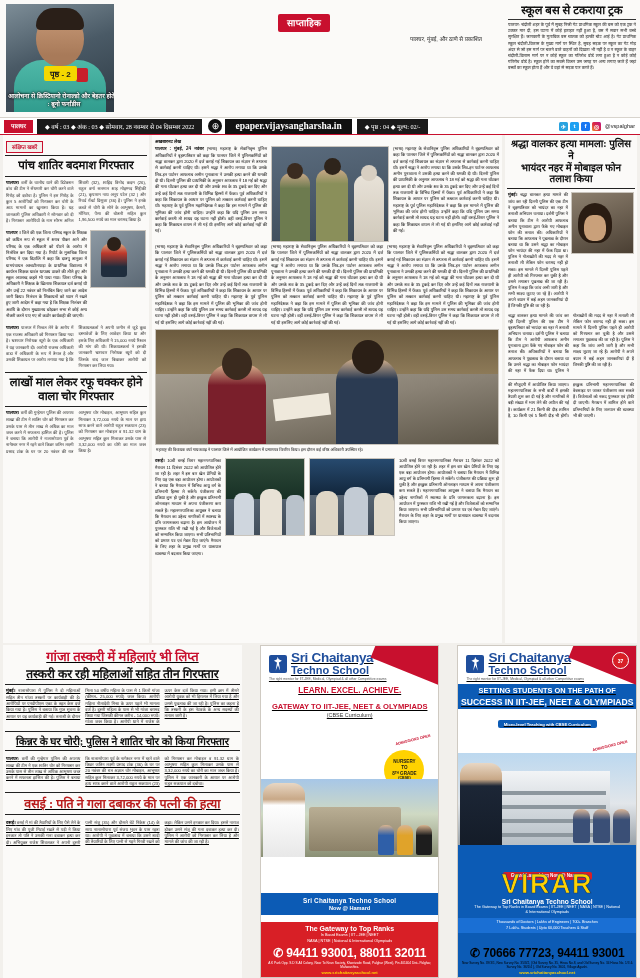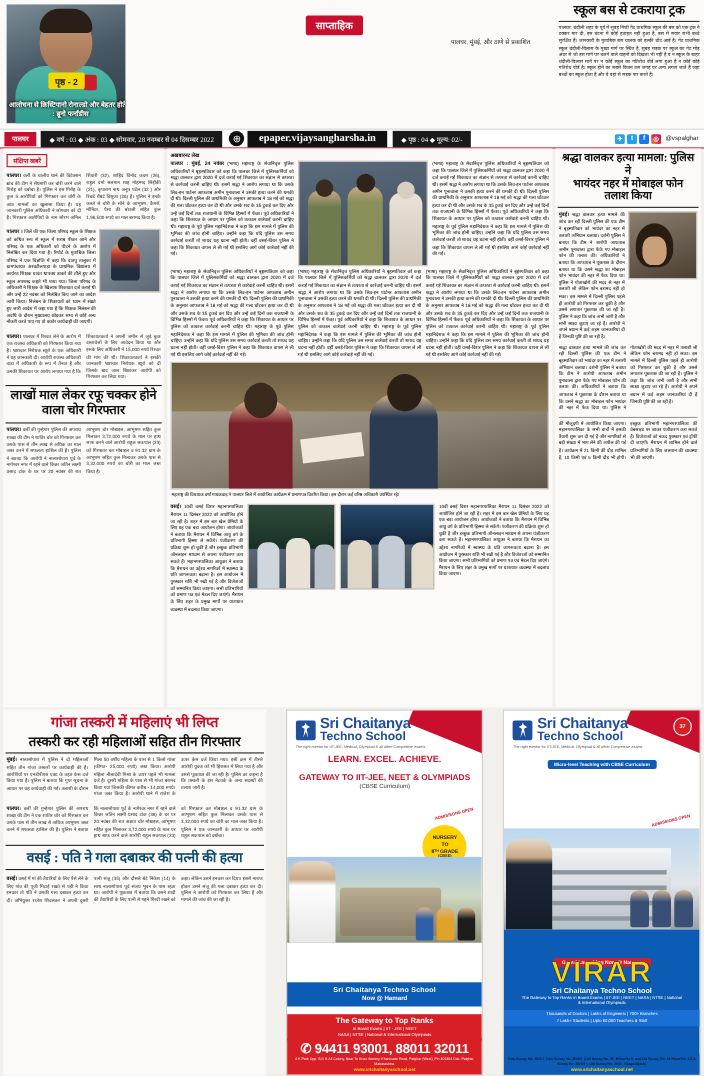--- a/index.html
+++ b/index.html
@@ -145,21 +145,21 @@
   }
   h1.main-hl .red { color:#c8102e; }
 
   
   .mara-head { border-top:1.8px solid #111; border-bottom:1.8px solid #111; padding:2px; margin-top:3px; }
   h2.mara {
     font-family:"Liberation Serif",serif; font-weight:bold; font-size:13px; text-align:center; color:#111;
   }
 
   
-  .ads-zone { position:absolute; top:645px; left:0; width:640px; height:333px; display:flex; padding:0 3px; gap:18px;}
+  .ads-zone { position:absolute; top:645px; left:0; width:640px; height:333px; display:flex; padding:0 3px; gap:18px;text-decoration:underline;}
   .news-bottom { width:253px; background:#fbfaf8; }
   .ad { width:190px; background:#fff; border:1px solid #cfcac2; position:relative; overflow:hidden; }
   .sc-logo { display:flex; align-items:center; gap:4px; padding:5px 0 0 8px; }
   .sc-mark {
     width:18px;height:18px;background:#1f4e9c;position:relative;border-radius:2px;
   }
   .sc-mark:after{
     content:""; position:absolute; left:5px; top:2px; width:8px;height:14px;
     background:#fff; clip-path: polygon(45% 0,60% 18%,100% 30%,62% 42%,78% 100%,50% 62%,22% 100%,38% 42%,0 30%,40% 18%);
   }
@@ -257,20 +257,23 @@
       <span class="shandle">@vspalghar</span>
     </div>
   </div>
 
   <div class="body-grid">
 
     <div class="col col-l">
       <div class="sec-tag">संक्षिप्त खबरें</div>
 
       <div>
+        <div class="hl-box">
+            <h2 class="hl sm">पांच शातिर बदमाश गिरफ्तार</h2>
+          </div>
         <div class="body-col">
           <p><b class="dateline">पालघर।</b> <span>वर्ली के चालीय थाने की डिटेक्शन ब्रांच की टीम ने सेंधमारी कर चोरी करने वाले गिरोह को दबोचा है। पुलिस ने इस गिरोह के कुल 5 आरोपियों को गिरफ्तार कर चोरी के आठ मामलों का खुलासा किया है। यह जानकारी पुलिस अधिकारी ने सोमवार को दी है। गिरफ्तार आरोपियों के नाम सौरभ अनिल शिवारी (32), शाहिद विनोद कदम (26), राहुल वर्मा सलमान शाह मोहम्मद सिद्दीकी (21), कृपाराम नाथ अनूप पटेल (32 ) और रिचर्ड रॉबर्ट डिसूजा (36) है। पुलिस ने इनके कब्जे से चोरी के सोने के आभूषण, कैमरों, मॉनिटर, पैसा की बोतली सहित कुल 1,96,500 रुपये का माल बरामद किया है।</span></p>
         </div>
       </div>
 
       <div>
         <div style="display:flex; gap:3px; padding:3px;">
           <div style="flex:1; font-size:4.2px; line-height:1.5; text-align:justify;">
             <b class="dateline">पालघर ।</b>
             <span>जिले की एक जिला परिषद स्कूल के शिक्षक को कथित रूप से स्कूल में शराब पीकर आने और परिषद के एक अधिकारी को पीटने के आरोप में निलंबित कर दिया गया है। रिपोर्ट के मुताबिक जिला परिषद ने एक विज्ञप्ति में कहा कि दातपु तालुका में ग्रामपंचायत अश्वटीलपाड़ा के प्राथमिक विद्यालय में कार्यरत शिक्षक यावंत थापक्य ठाकरे की तौले हुए और स्कूल अपशब्द कहते भी पाया गया। जिला परिषद के अधिकारी ने शिक्षक के खिलाफ शिकायत दर्ज कराई थी और उन्हें 22 नवंबर को निलंबित किए जाने का आदेश जारी किया। निलंबन के शिकायतों को ध्यान में रखते हुए जारी आदेश में कहा गया है कि शिक्षक निलंबन की अवधि के दौरान मुख्यालय छोड़कर सभा से कोई अन्य नौकरी करते पाए गए तो कठोर कार्यवाही की जाएगी।</span>
@@ -384,26 +387,29 @@
 
     <div class="news-bottom">
       <div style="text-align:center;padding:2px 2px 0;">
         <h2 style="font-family:'Liberation Serif',serif;font-size:13px;font-weight:bold;color:#c8102e;">गांजा तस्करी में महिलाएं भी लिप्त</h2>
         <h2 style="font-family:'Liberation Serif',serif;font-size:12px;font-weight:bold;color:#111;border-bottom:1.5px solid #222;padding-bottom:2px;">तस्करी कर रही महिलाओं सहित तीन गिरफ्तार</h2>
       </div>
       <div class="body-col three">
         <p><b class="dateline">मुंबई।</b> <span>नालासोपारा में पुलिस ने दो महिलाओं सहित तीन गांजा तस्करों पर कार्यवाही की है। आरोपियों पर एनडीपीएस एक्ट के तहत केस दर्ज किया गया है। पुलिस ने बताया कि गुप्त सूचना के आधार पर यह कार्यवाही की गई। तलाशी के दौरान मिला 50 वर्षीय महिला के पास से 1 किलो गांजा (कीमत- 25,000 रुपये) जब्त किया। आरोपी महिला नीलादेवी मिश्रा के ऊपर पहले भी मामला दर्ज है। दूसरी महिला के पास से भी गांजा बरामद किया गया जिसकी कीमत करीब - 14,000 रुपये। गांजा जब्त किया है। आरोपी थाने में राजेश के ऊपर केस दर्ज किया गया। इसी क्रम में तीसरे आरोपी युवक को भी हिरासत में लिया गया है और उससे पूछताछ की जा रही है। पुलिस का कहना है कि तस्करी के इस नेटवर्क के अन्य सदस्यों की तलाश जारी है।</span></p>
       </div>
 
+      <div style="border-top:1.5px solid #222;border-bottom:1.5px solid #222;margin:2px;padding:2px;">
+        <h2 style="font-family:'Liberation Serif',serif;font-size:10.5px;font-weight:bold;color:#111;text-align:center;">किन्नर के घर चोरी; पुलिस ने शातिर चोर को किया गिरफ्तार</h2>
+      </div>
       <div class="body-col three">
         <p><b class="dateline">पालघर</b><span>। वर्ली की गुन्हेगार पुलिस की अपराध शाखा की टीम ने एक शातिर चोर को गिरफ्तार कर उसके पास से तीन लाख से अधिक आभूषण जब्त करने में सफलता हासिल की है। पुलिस ने बताया कि नालासोपारा पूर्व के नागेश्वर नगर में रहने वाले किन्नर जतिन लक्ष्मी प्रसाद टांक (36) के घर पर 20 नवंबर की रात अज्ञात चोर मोबाइल, आभूषण सहित कुल मिलाकर 3,72,000 रुपये के माल पर हाथ साफ करने वाले आरोपी राहुल सकपाल (23) को गिरफ्तार कर मोबाइल व 91.32 ग्राम के आभूषण सहित कुल मिलाकर उसके पास से 3,32,000 रुपये का चोरी का माल जब्त किया है। पुलिस ने एक जानकारी के आधार पर आरोपी राहुल सकपाल को दबोचा।</span></p>
       </div>
 
       <div style="border-top:1.5px solid #222;border-bottom:1.5px solid #222;margin:2px;padding:2px;">
-        <h2 style="font-family:'Liberation Serif',serif;font-size:12.5px;font-weight:bold;color:#0c4a6e;text-align:center;">वसई : पति ने गला दबाकर की पत्नी की हत्या</h2>
+        <h2 style="font-family:'Liberation Serif',serif;font-size:12.5px;font-weight:bold;color:#b91c1c;text-align:center;">वसई : पति ने गला दबाकर की पत्नी की हत्या</h2>
       </div>
       <div class="body-col three">
         <p><b class="dateline">वसई।</b> <span>वसई में मां की तैयारियों के लिए पैसे लेने के लिए गांव की पूजी मिटाई रखते से पड़ी ने किया इनकार तो पति ने उसकी गला दबाकर हत्या कर दी। अभियुक्त राजेश शिवलकर ने अपनी दूसरी पत्नी संजू (35) और दौसले बेटे निकेश (14) के साथ नालासोपारा पूर्व संजय भुवन के पास रहता था। आरोपी ने पूछताछ में बताया कि उसने शादी की तैयारियों के लिए पत्नी से गहने गिरवी रखने को कहा। लेकिन उसने इनकार कर दिया। इससे नाराज होकर उसने संजू की गला दबाकर हत्या कर दी। पुलिस ने आरोपी को गिरफ्तार कर लिया है और मामले की जांच की जा रही है।</span></p>
       </div>
     </div>
 
     <div class="ad">
       <div class="ad-ribbon"></div>
       <div class="sc-logo">
         <div class="sc-mark"></div>
@@ -462,20 +468,24 @@
       <div class="ad-ribbon"></div>
       <div class="cbse-badge">37</div>
       <div class="sc-logo">
         <div class="sc-mark"></div>
         <div>
           <div class="sc-name">Sri Chaitanya</div>
           <div class="sc-sub">Techno School</div>
         </div>
       </div>
       <div class="sc-tiny">The right mentor for IIT-JEE, Medical, Olympiad &amp; all other Competitive exams</div>
+      <div style="background:#0c5bb5;margin-top:3px;padding:2px 0;">
+        <div class="sc-tagline white" style="margin-top:0;font-size:7.4px;">SETTING STUDENTS ON THE PATH OF</div>
+        <div class="sc-tagline white" style="font-size:8.6px;margin-top:1px;">SUCCESS IN IIT-JEE, NEET &amp; OLYMPIADS</div>
+      </div>
       <div style="text-align:center;margin-top:2px;">
         <span style="background:#0c5bb5;color:#fff;font-size:4.2px;font-weight:bold;padding:1.5px 6px;border-radius:2px;">Micro-level Teaching with CBSE Curriculum</span>
       </div>
 
       <div class="adm-rot" style="top:98px;">ADMISSIONS OPEN</div>
       <div class="adm-badge" style="top:110px;">
         <span>NURSERY</span>
         <span>TO</span>
         <span>8ᵀᴴ GRADE</span>
         <span style="font-size:3.6px;">CBSE</span>
@@ -503,18 +513,19 @@
         <div class="city-big" style="font-size:27px;">VIRAR</div>
         <div style="color:#fff;font-size:6.6px;font-weight:bold;">Sri Chaitanya Techno School</div>
         <div style="color:#fff;font-size:3.8px;line-height:1.35;padding:0 4px;">The Gateway to Top Ranks in Board Exams | IIT-JEE | NEET | NASA | NTSE | National</div>
         <div style="color:#fff;font-size:3.8px;line-height:1.35;">&amp; International Olympiads</div>
       </div>
       <div style="position:absolute;left:0;bottom:44px;width:100%;background:#1a6fd4;text-align:center;padding:2px;">
         <div style="color:#fff;font-size:3.8px;line-height:1.4;">Thousands of Doctors | Lakhs of Engineers | 700+ Branches</div>
         <div style="color:#fff;font-size:3.8px;line-height:1.4;">7 Lakh+ Students | Upto 60,000 Teachers &amp; Staff</div>
       </div>
       <div style="position:absolute;left:0;bottom:0;width:100%;background:#0c5bb5;text-align:center;padding:2px;">
+        <div class="ph-num"><span>✆</span> <span>70666 77723, 94411 93001</span></div>
         <div class="ph-addr">New Survey No. 39/3/1, New Survey No. 35/3/2, (Old Survey No. 35, Hissa No.8, and Old Survey No. 34 Hissa No. 1/3 &amp; Survey No. 36/1/4 ), Old Survey No. 3601, Village Agashi.</div>
         <div class="ph-web" style="color:#ffd200;">www.srichaitanyaschool.net</div>
       </div>
     </div>
   </div>
 </div>
 
 </body></html>

